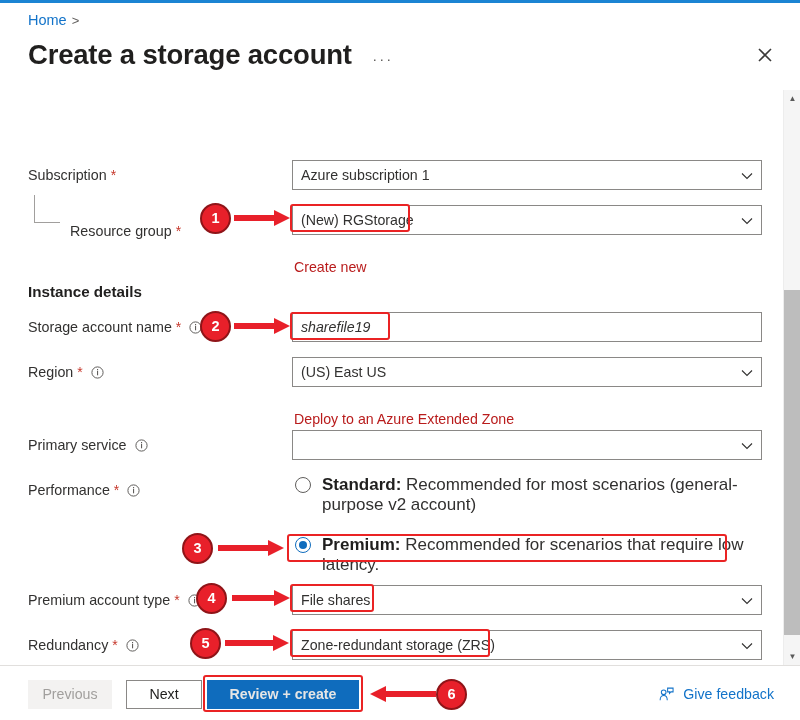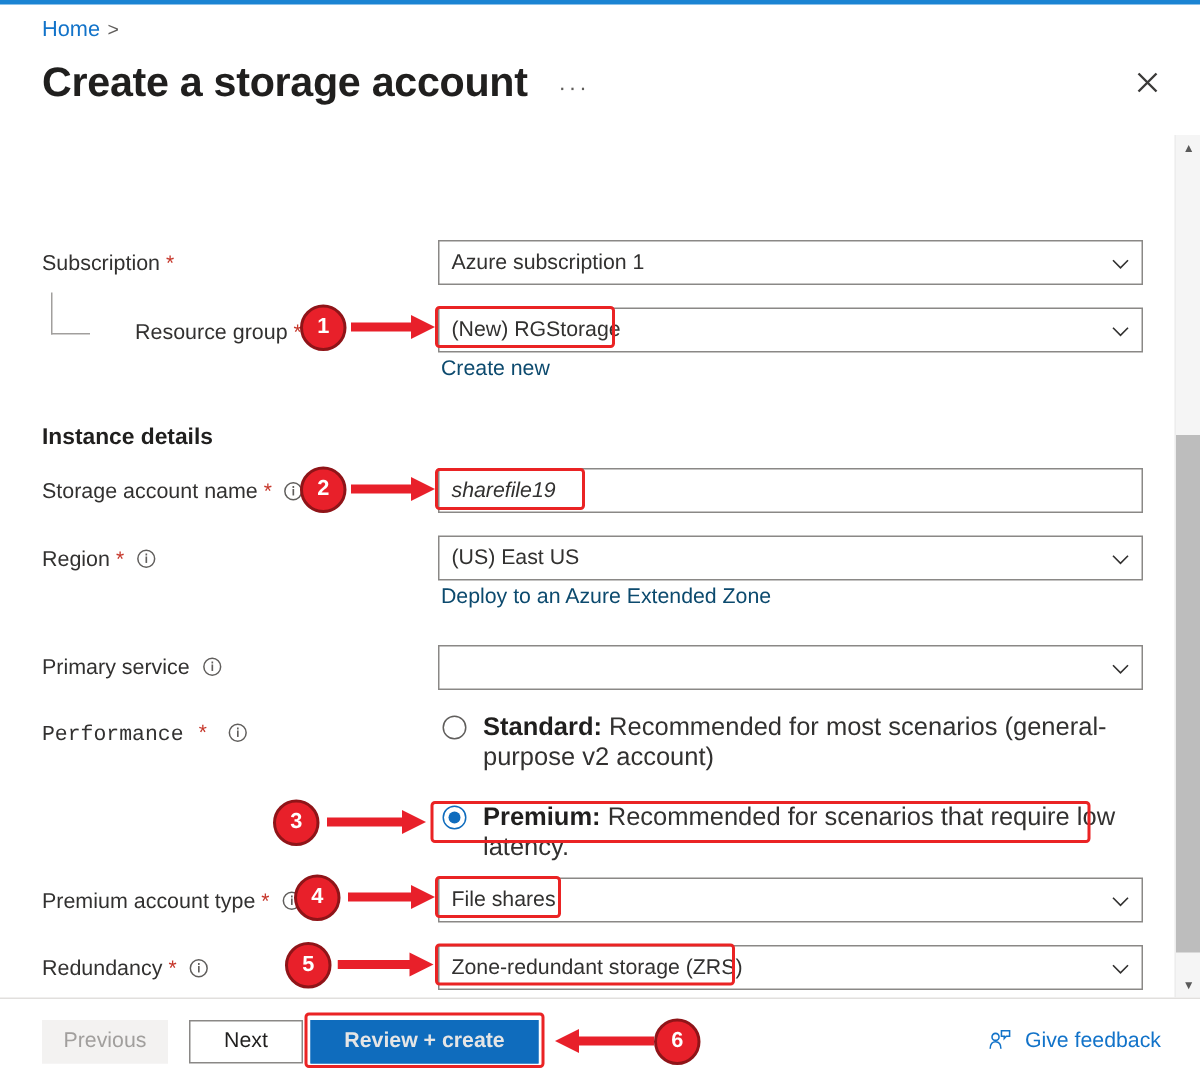--- a/index.html
+++ b/index.html
@@ -73,22 +73,23 @@
     font-size:14.2px; color:#323130; line-height:28px;
     padding:0 28px 0 8px; white-space:nowrap; overflow:hidden;
     cursor:pointer;
   }
   .field.input { cursor:text;font-style:italic; }
   .field .chev {
     position:absolute; right:8px; top:9px; width:12px; height:12px;
     pointer-events:none;
   }
   .link {
-    position:absolute; left:294px; font-size:14.2px; color:#0c4a6e;
+    position:absolute; left:294px; font-size:14.2px; color:#b91c1c;
     cursor:pointer;
+    margin-top:21px;
   }
 
   
   .tree-line {
     position:absolute; left:34px; top:-10px; width:26px; height:28px;
     border-left:1px solid #a19f9d; border-bottom:1px solid #a19f9d;
   }
 
   .section-head {
     position:absolute; left:28px; font-size:15.2px; font-weight:700;
@@ -199,21 +200,21 @@
       <div class="field" style="top:0;">
         <span>Azure subscription 1</span>
         <svg class="chev" viewBox="0 0 12 12">
           <path d="M1 3.5 L6 8.5 L11 3.5" stroke="#323130" stroke-width="1.1" fill="none"></path>
         </svg>
       </div>
     </div>
 
     <div class="row" style="top:115px;">
       <div class="tree-line"></div>
-      <div class="lbl" style="left:70px; top:6px;margin-left:20px;">
+      <div class="lbl" style="left:70px; top:16px;">
         <span>Resource group</span>
         <span class="req">*</span>
       </div>
       <div class="field" style="top:0;">
         <span>(New) RGStorage</span>
         <svg class="chev" viewBox="0 0 12 12">
           <path d="M1 3.5 L6 8.5 L11 3.5" stroke="#323130" stroke-width="1.1" fill="none"></path>
         </svg>
       </div>
       <div class="link" style="top:33px;">Create new</div>
@@ -271,21 +272,21 @@
         </span>
       </div>
       <div class="field" style="top:0; color:#605e5c;">
         <svg class="chev" viewBox="0 0 12 12">
           <path d="M1 3.5 L6 8.5 L11 3.5" stroke="#323130" stroke-width="1.1" fill="none"></path>
         </svg>
       </div>
     </div>
 
     <div class="row" style="top:385px;">
-      <div class="lbl" style="left:28px; top:5px;font-family:Liberation Mono, monospace;">
+      <div class="lbl" style="left:28px; top:5px;">
         <span>Performance</span>
         <span class="req">*</span>
         <span class="info-ico">
           <svg width="13" height="13" viewBox="0 0 13 13">
             <circle cx="6.5" cy="6.5" r="5.6" fill="none" stroke="#605e5c" stroke-width="1"></circle>
             <rect x="6" y="5" width="1.1" height="4.3" fill="#605e5c"></rect>
             <rect x="6" y="3" width="1.1" height="1.3" fill="#605e5c"></rect>
           </svg>
         </span>
       </div>

